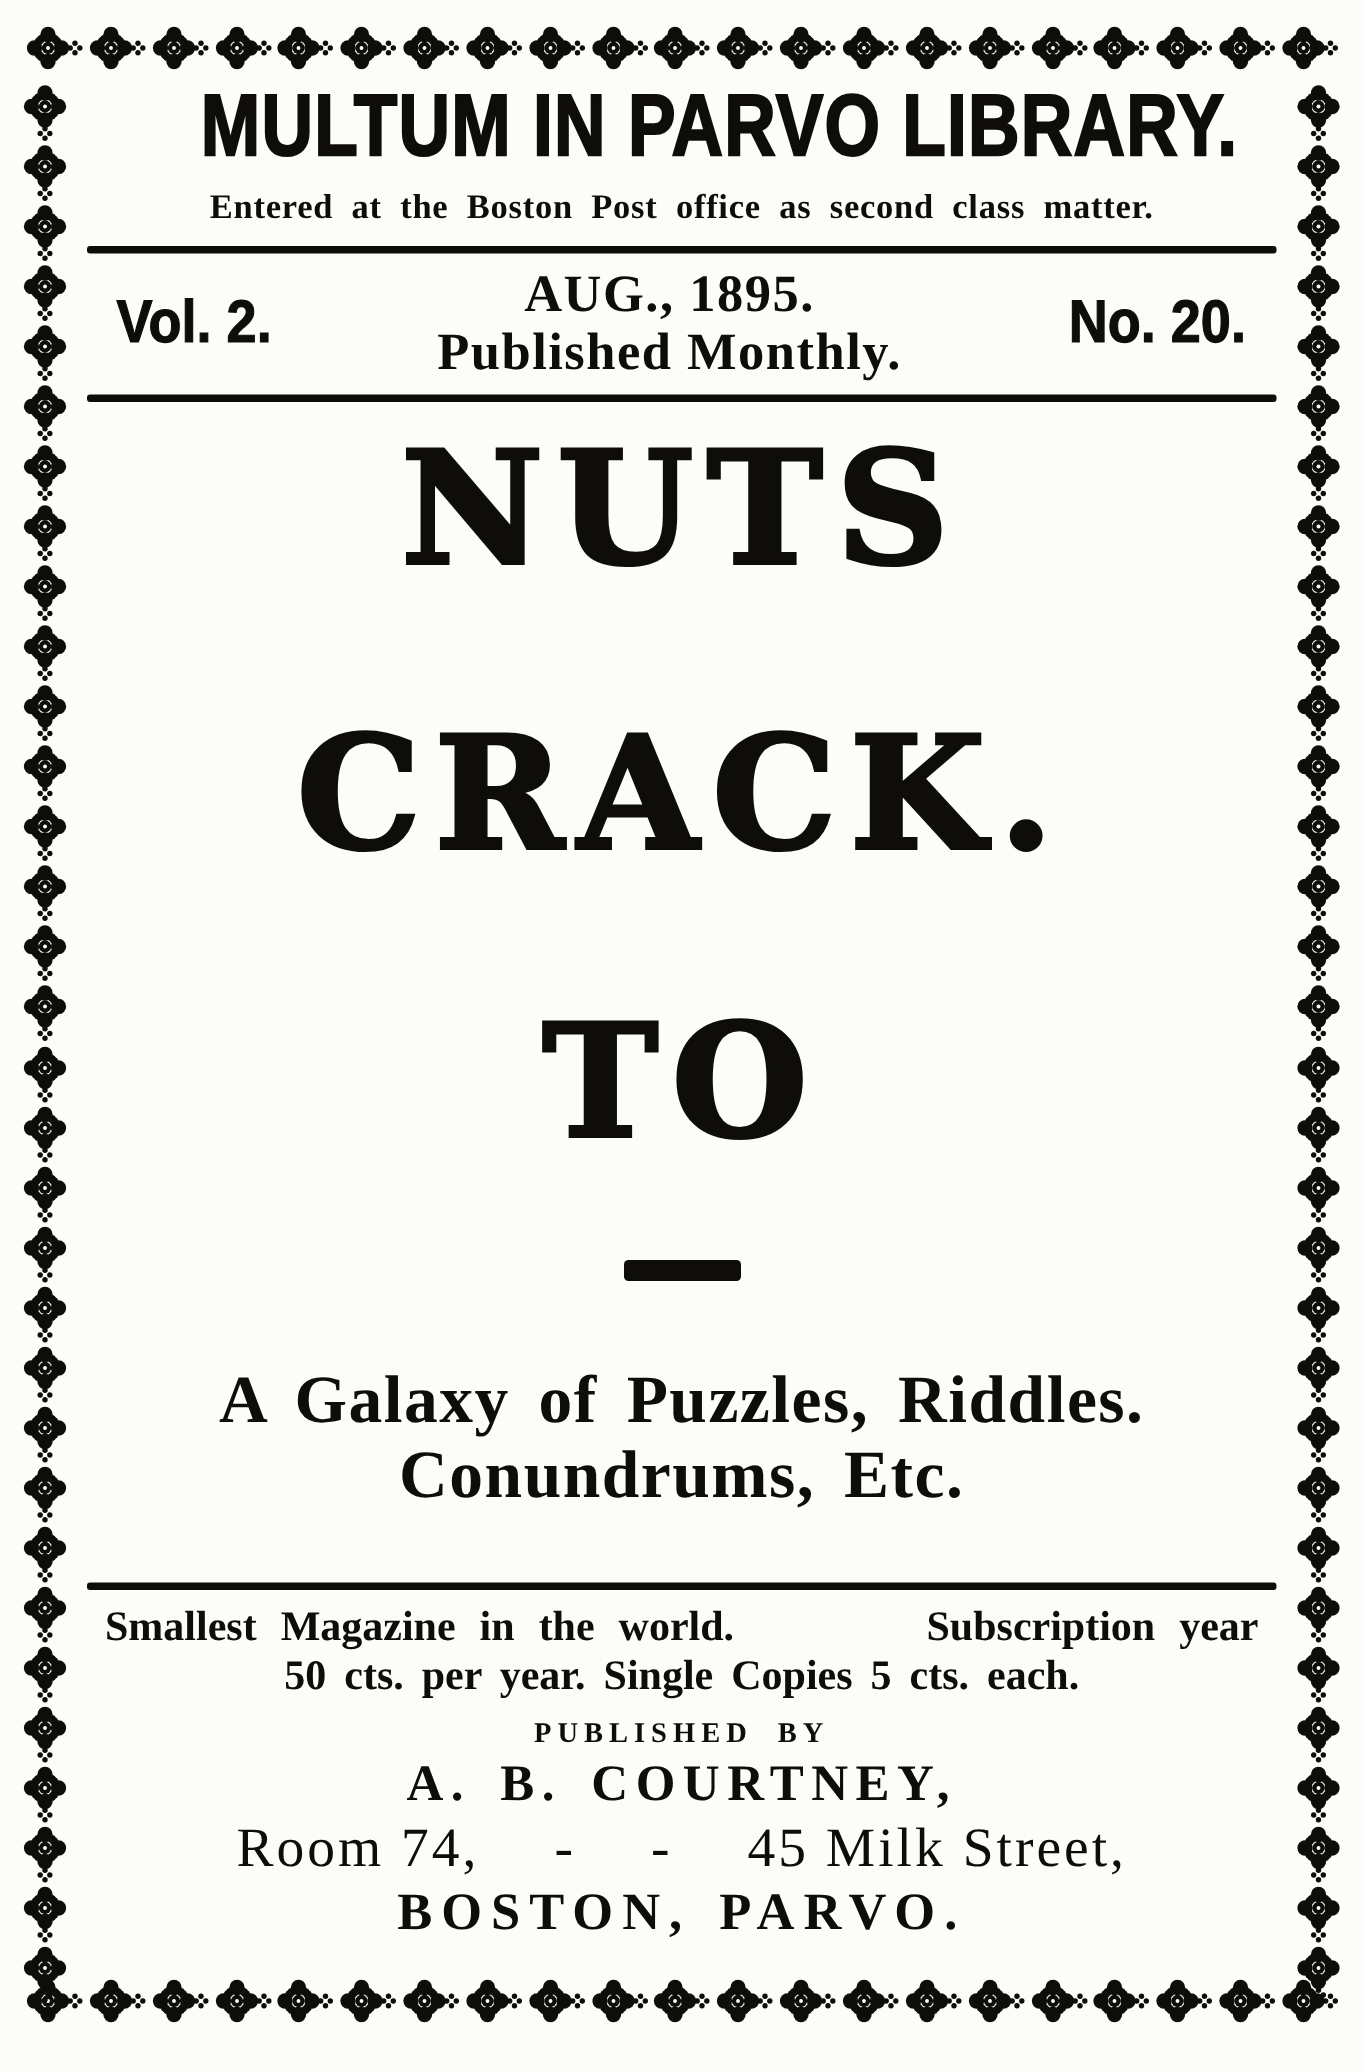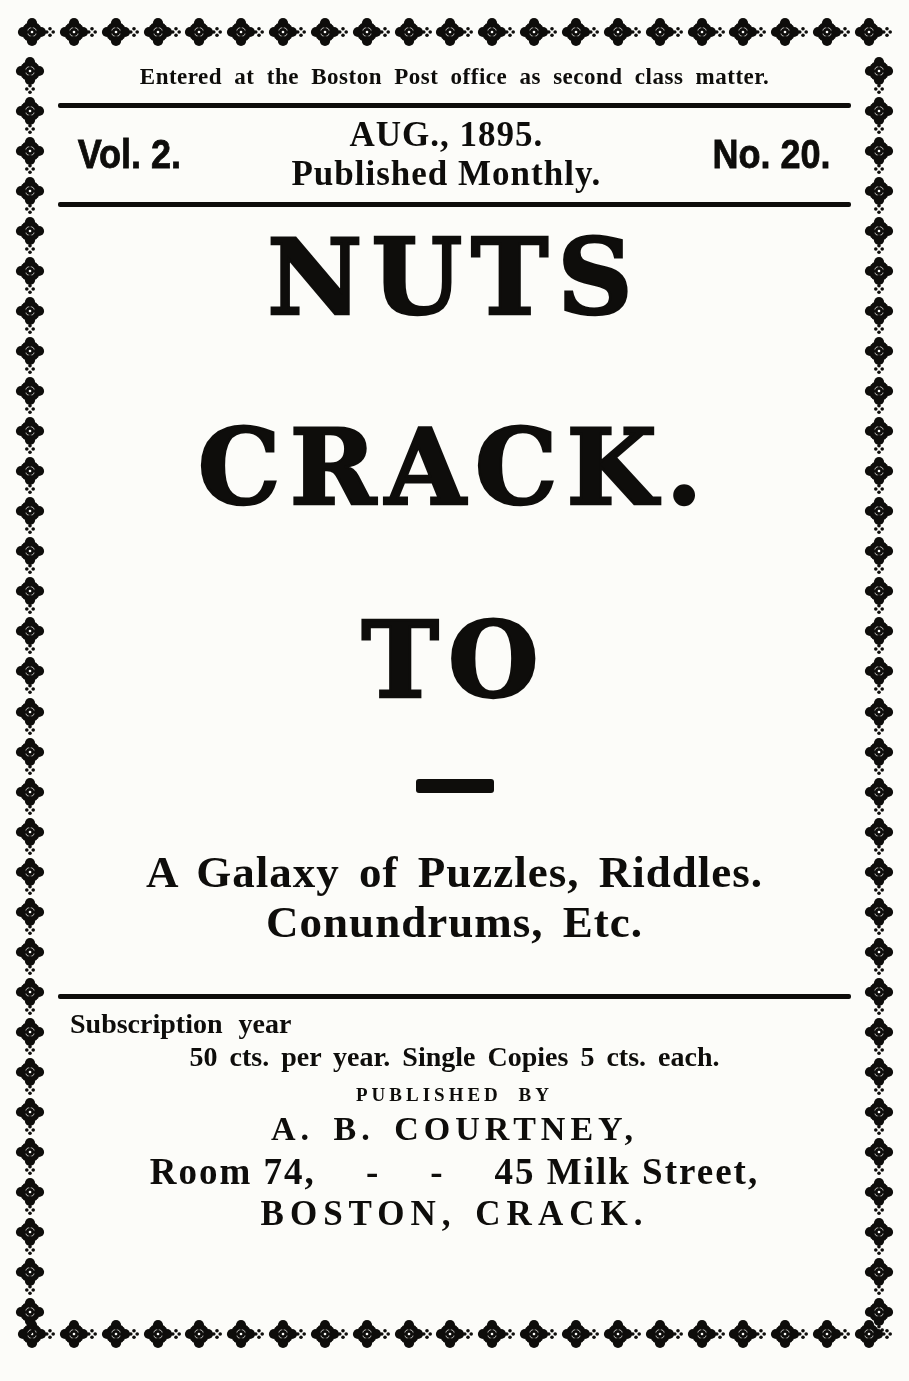--- a/index.html
+++ b/index.html
@@ -99,21 +99,21 @@
     margin-top: 11px;
     font-weight: 700; font-size: 19px; letter-spacing: 4px; word-spacing: 8px;
   }
   .publisher {
     margin-top: 4px;
     font-weight: 700; font-size: 34px; letter-spacing: 5px; word-spacing: 6px; text-align: center;
   }
   .address {
     margin-top: 2px;
     display: flex; justify-content: center; align-items: flex-start; gap: 50px;
-    font-weight: 700; font-size: 37px; letter-spacing: 2px;
+    font-weight: 400; font-size: 37px; letter-spacing: 2px;
   }
   .city {
     margin-top: 1px;
     font-weight: 700; font-size: 35px; letter-spacing: 6px; word-spacing: 4px;
   }
 </style>
 </head>
 <body>
 
 <div class="sheet">
@@ -2457,20 +2457,23 @@
             <circle cx="34" cy="20.2" r="1.8"></circle>
             <circle cx="30.8" cy="17" r="1.8"></circle>
             <circle cx="37.2" cy="17" r="1.8"></circle>
           </g>
           <circle cx="16" cy="17" r="1.3" fill="#fcfcf9"></circle>
         </svg></span>
     </div>
 
   <div class="content">
 
+    <div>
+      <span class="masthead">MULTUM IN PARVO LIBRARY.</span>
+    </div>
 
     <div class="entered">Entered at the Boston Post office as second class matter.</div>
 
     <div class="rule rule1"></div>
 
     <div class="vol-row">
       <span class="vol">Vol. 2.</span>
       <span class="date-block">
         <span>AUG., 1895.</span><br>
         <span>Published Monthly.</span>
@@ -2485,29 +2488,30 @@
     <div class="big-title t2">TO</div>
 
     <div class="dash"></div>
 
     <div class="subtitle sub1">A Galaxy of Puzzles, Riddles.</div>
     <div class="subtitle sub2">Conundrums, Etc.</div>
 
     <div class="rule rule3"></div>
 
     <div class="info-line1">
+      <span>Smallest Magazine in the world.</span>
       <span>Subscription year</span>
     </div>
     <div class="info-line2">50 cts. per year. Single Copies 5 cts. each.</div>
 
     <div class="published-by">PUBLISHED BY</div>
     <div class="publisher">A. B. COURTNEY,</div>
 
     <div class="address">
       <span>Room 74,</span>
       <span>-</span>
       <span>-</span>
       <span>45 Milk Street,</span>
     </div>
-    <div class="city">BOSTON, CRACK.</div>
+    <div class="city">BOSTON, PARVO.</div>
 
   </div>
 </div>
 
 </body></html>

